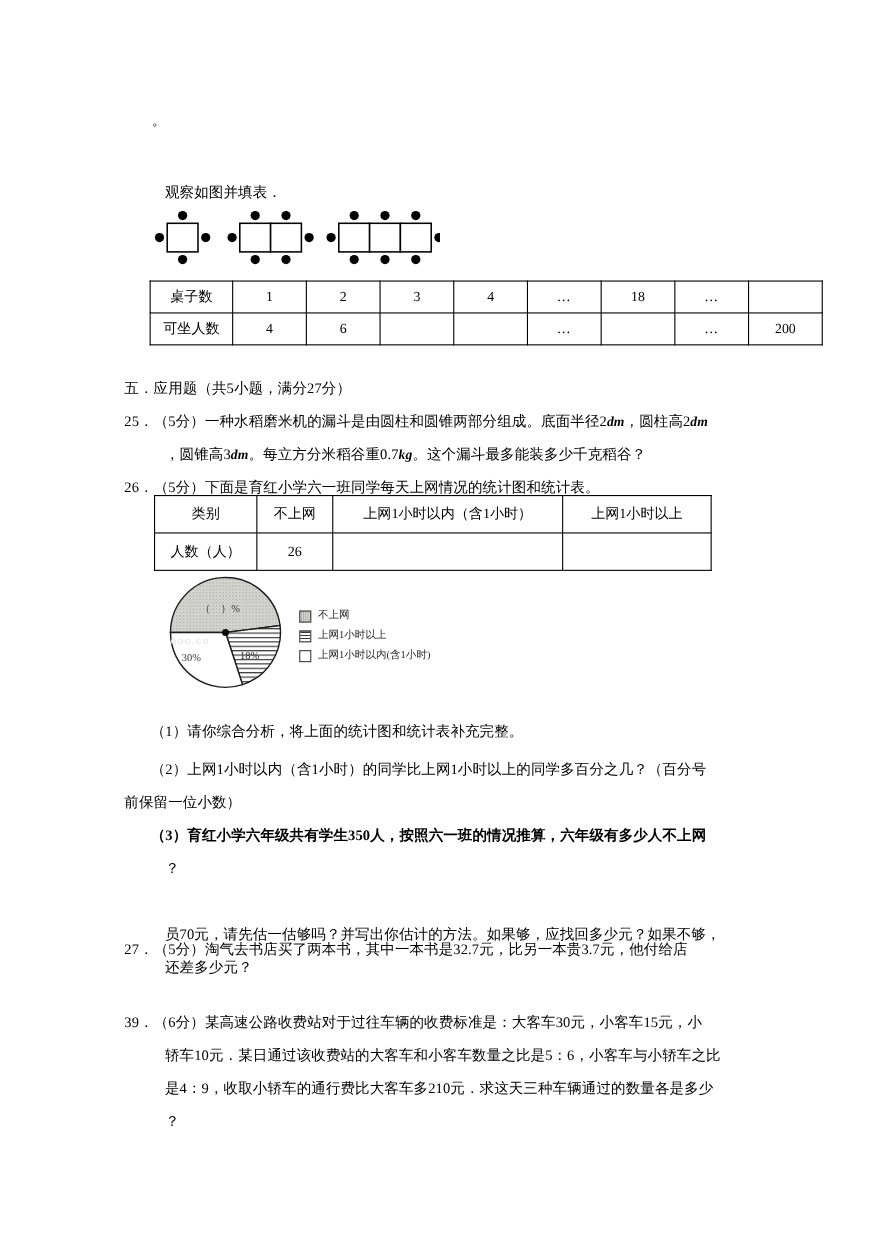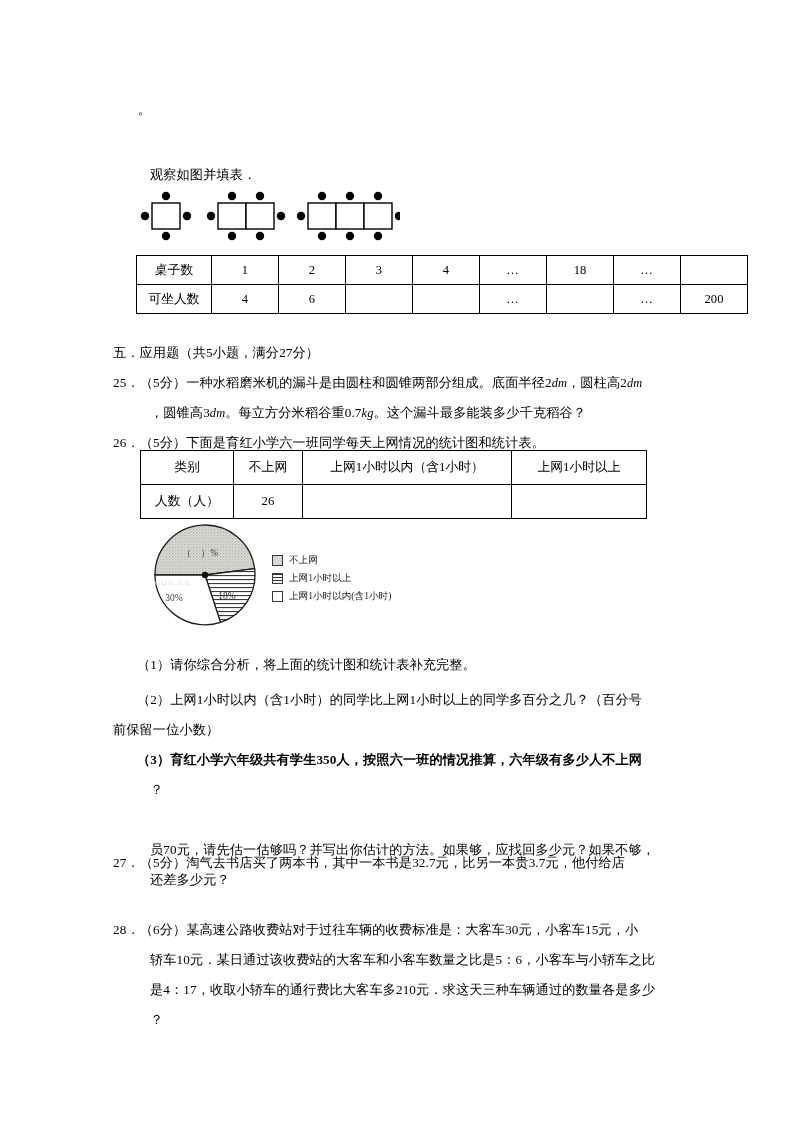--- a/index.html
+++ b/index.html
@@ -27,20 +27,21 @@
     position: absolute;
     font-size: 13.2px;
     line-height: 30px;
     letter-spacing: 0.1px;
     white-space: nowrap;
   }
   .unit {
     font-style: italic;
     font-family: "Liberation Serif", "DejaVu Serif", serif;
     font-size: 12.4px;
+    font-weight: bold;
   }
 
   
   table.grid {
     position: absolute;
     border-collapse: collapse;
     font-size: 12.6px;
     background: transparent;
   }
   table.grid td {
@@ -263,18 +264,18 @@
   <div class="qline" style="left:137px; top:650px;">（1）请你综合分析，将上面的统计图和统计表补充完整。</div>
   <div class="qline" style="left:137px; top:685px;">（2）上网1小时以内（含1小时）的同学比上网1小时以上的同学多百分之几？（百分号</div>
   <div class="qline" style="left:113px; top:715px;">前保留一位小数）</div>
   <div class="qline" style="left:137px; top:745px;font-weight:bold;">（3）育红小学六年级共有学生350人，按照六一班的情况推算，六年级有多少人不上网</div>
   <div class="qline" style="left:150px; top:775px;">？</div>
 
   <div class="qline" style="left:113px; top:848px;"><span>27．</span><span>（5分）</span><span>淘气去书店买了两本书，其中一本书是32.7元，比另一本贵3.7元，他付给店</span></div>
   <div class="qline" style="left:150px; top:835px;">员70元，请先估一估够吗？并写出你估计的方法。如果够，应找回多少元？如果不够，</div>
   <div class="qline" style="left:150px; top:865px;">还差多少元？</div>
 
-  <div class="qline" style="left:113px; top:915px;"><span>28．</span><span>（6分）</span><span>某高速公路收费站对于过往车辆的收费标准是：大客车30元，小客车15元，小</span></div>
+  <div class="qline" style="left:113px; top:915px;"><span>39．</span><span>（6分）</span><span>某高速公路收费站对于过往车辆的收费标准是：大客车30元，小客车15元，小</span></div>
   <div class="qline" style="left:150px; top:945px;">轿车10元．某日通过该收费站的大客车和小客车数量之比是5：6，小客车与小轿车之比</div>
-  <div class="qline" style="left:150px; top:975px;">是4：17，收取小轿车的通行费比大客车多210元．求这天三种车辆通过的数量各是多少</div>
+  <div class="qline" style="left:150px; top:975px;">是4：9，收取小轿车的通行费比大客车多210元．求这天三种车辆通过的数量各是多少</div>
   <div class="qline" style="left:150px; top:1005px;">？</div>
 
 </div>
 
 </body></html>

